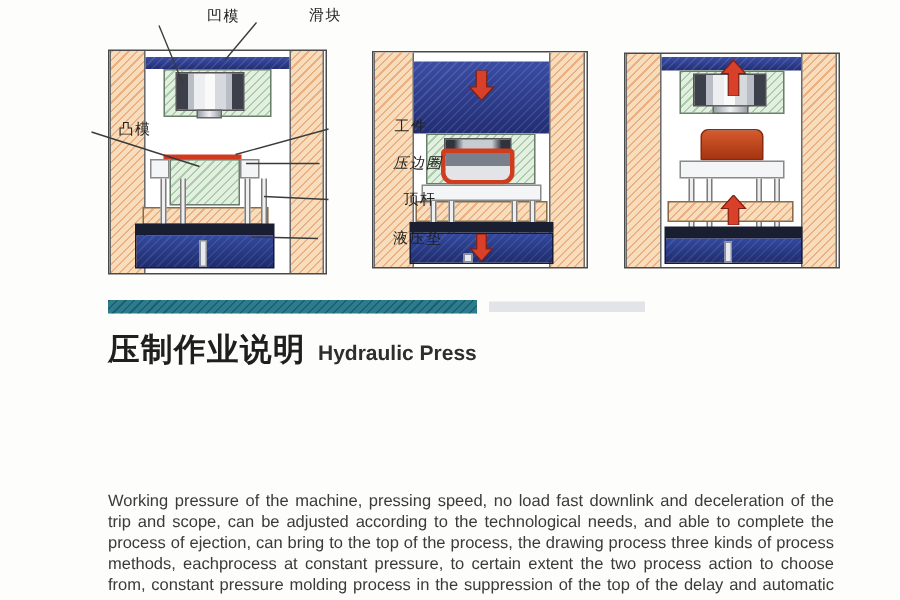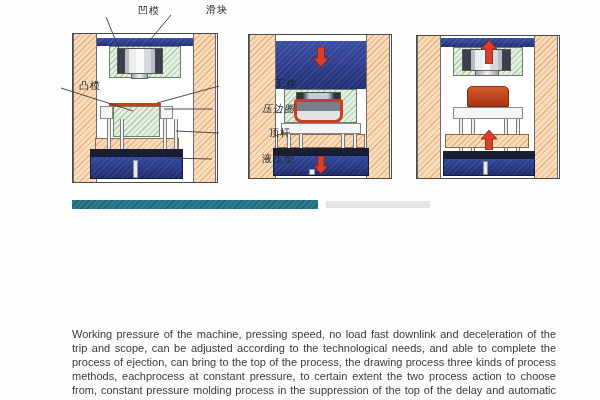--- a/index.html
+++ b/index.html
@@ -135,25 +135,28 @@
         <line x1="219" y1="86" x2="157" y2="103"></line>
         <line x1="213" y1="109" x2="164" y2="109"></line>
         <line x1="219" y1="133" x2="176" y2="131"></line>
         <line x1="212" y1="159" x2="168" y2="158"></line>
       </g>
     </svg>
 
     <div class="figlabel" style="left:90px;top:4px;">凹模</div>
     <div class="figlabel" style="left:158px;top:3px;text-align:center;">滑块</div>
     <div class="figlabel" style="left:31px;top:79px;">凸模</div>
-    <div class="figlabel" style="left:227px;top:77px;">工件</div>
+    <div class="figlabel" style="left:215px;top:77px;">工件</div>
     <div class="figlabel" style="left:214px;top:102px;font-style:italic;">压边圈</div>
     <div class="figlabel" style="left:221px;top:126px;">顶杆</div>
     <div class="figlabel" style="left:214px;top:152px;">液压垫</div>
   </div>
 
   <div class="bar-teal"></div>
   <div class="bar-gray"></div>
 
+  <div class="title">
+    <span class="zh">压制作业说明</span><span class="en">Hydraulic Press</span>
+  </div>
 
   <p class="para-en">Working pressure of the machine, pressing speed, no load fast downlink and deceleration of the trip and scope, can be adjusted according to the technological needs, and able to complete the process of ejection, can bring to the top of the process, the drawing process three kinds of process methods, eachprocess at constant pressure, to certain extent the two process action to choose from, constant pressure molding process in the suppression of the top of the delay and automatic return.</p>
 
 </div>
 
 </body></html>

